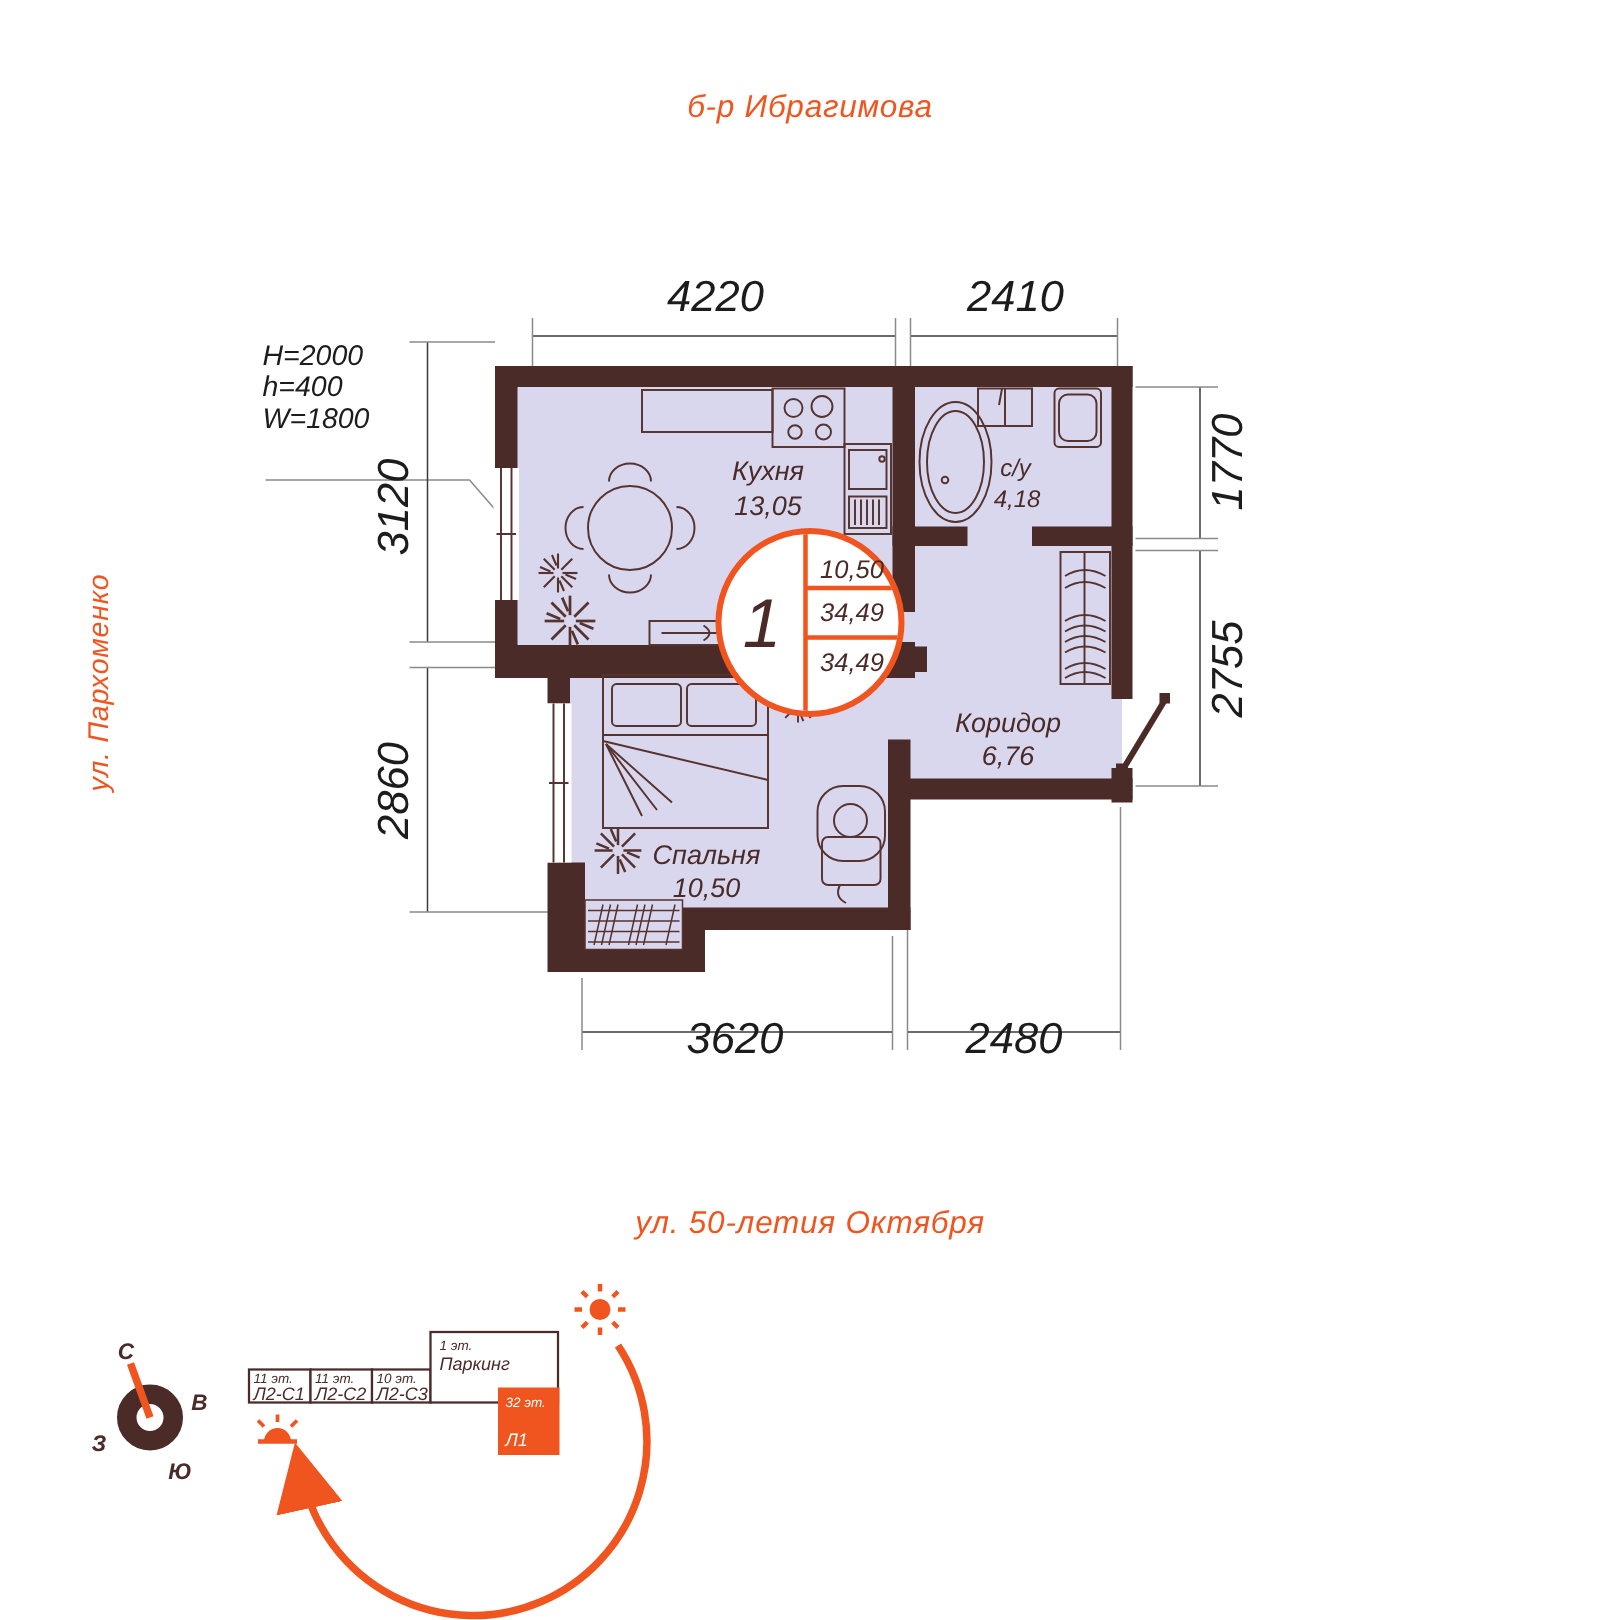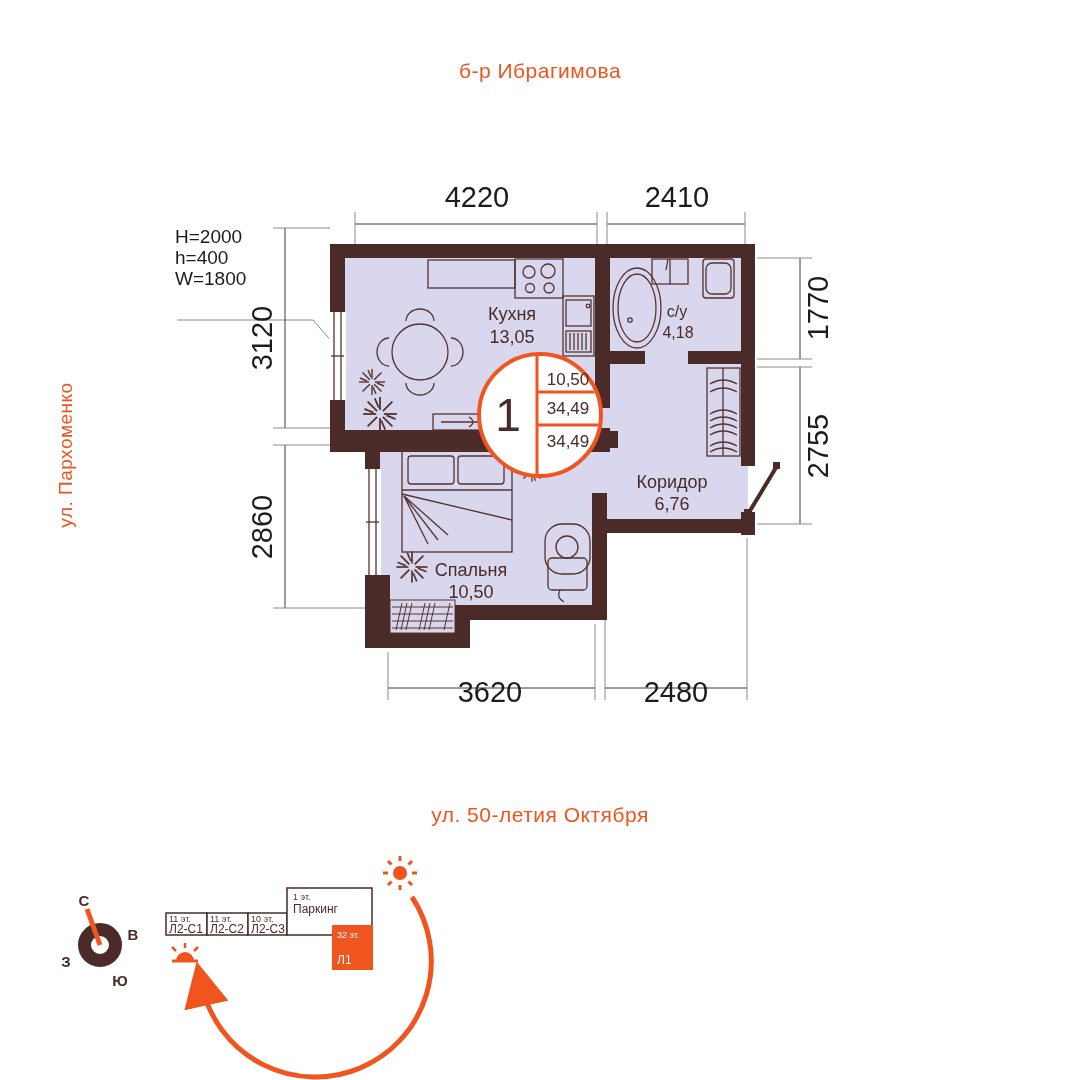--- a/index.html
+++ b/index.html
@@ -1,17 +1,17 @@
 <!DOCTYPE html>
 <html><head>
 <meta charset="utf-8">
 <style>
   html,body{margin:0;padding:0;background:#ffffff;}
   .page{position:relative;width:872px;height:1080px;background:#ffffff;overflow:hidden;
-        font-family:"Liberation Sans", sans-serif;}
+        font-family:"Liberation Sans", sans-serif;font-style:italic;}
   svg text{font-family:"Liberation Sans", sans-serif;}
   .street{fill:#F0551F;font-size:21px;letter-spacing:.5px;}
   .dim{fill:#1c1c1c;font-size:29px;}
   .roomname{fill:#4A2B28;font-size:18px;}
   .roomarea{fill:#4A2B28;font-size:18px;}
   .spec{fill:#1c1c1c;font-size:19px;}
   .badgeval{fill:#4A2B28;font-size:17px;}
   .badgenum{fill:#4A2B28;font-size:46px;}
   .cmp{fill:#4A2B28;font-size:15px;font-weight:bold;}
   .bfloors{fill:#4A2B28;font-size:9px;}

